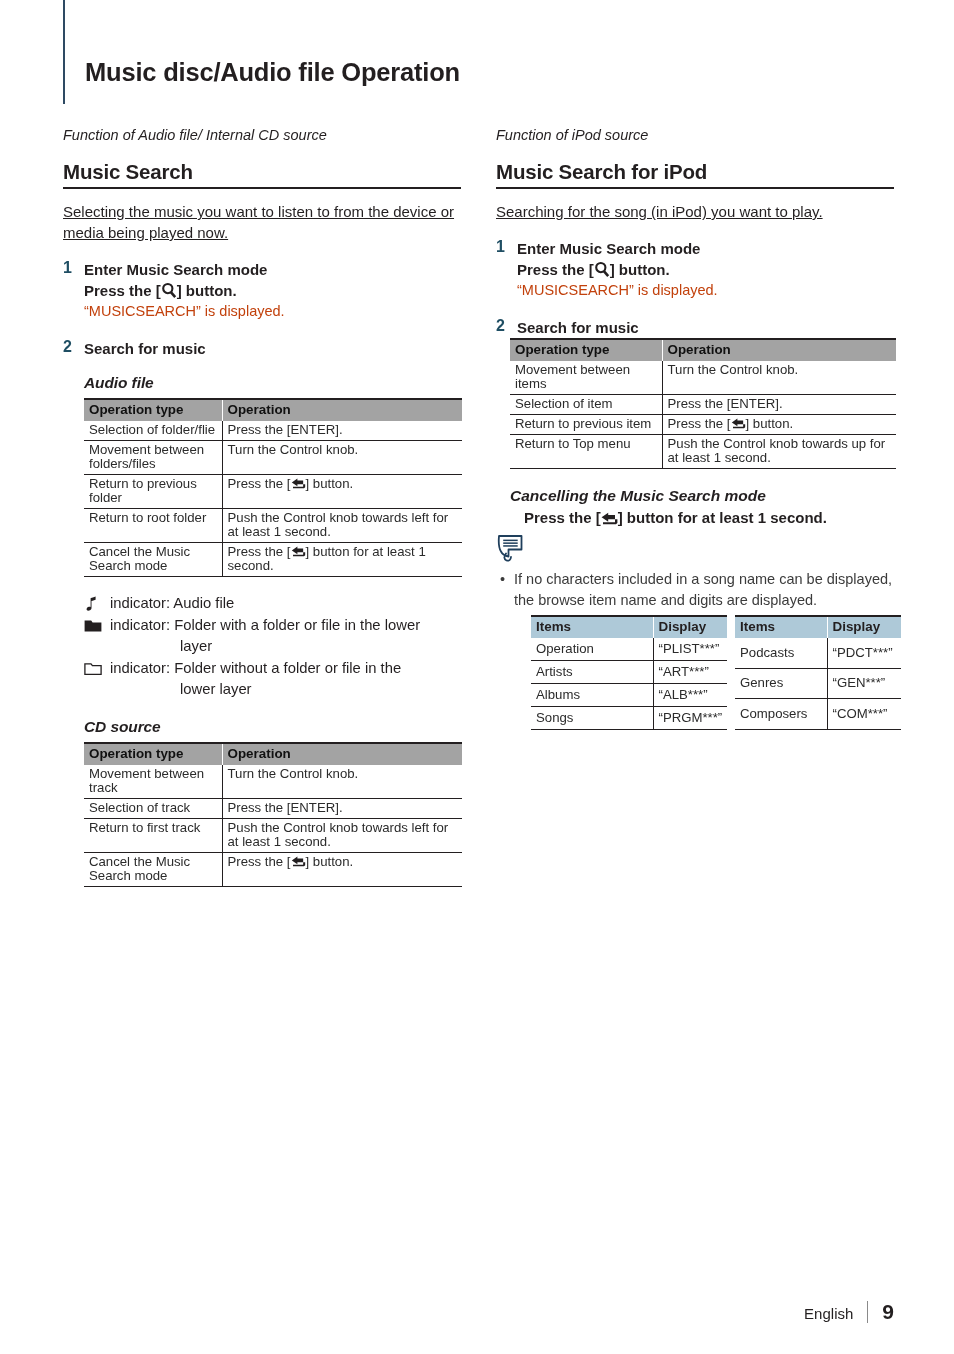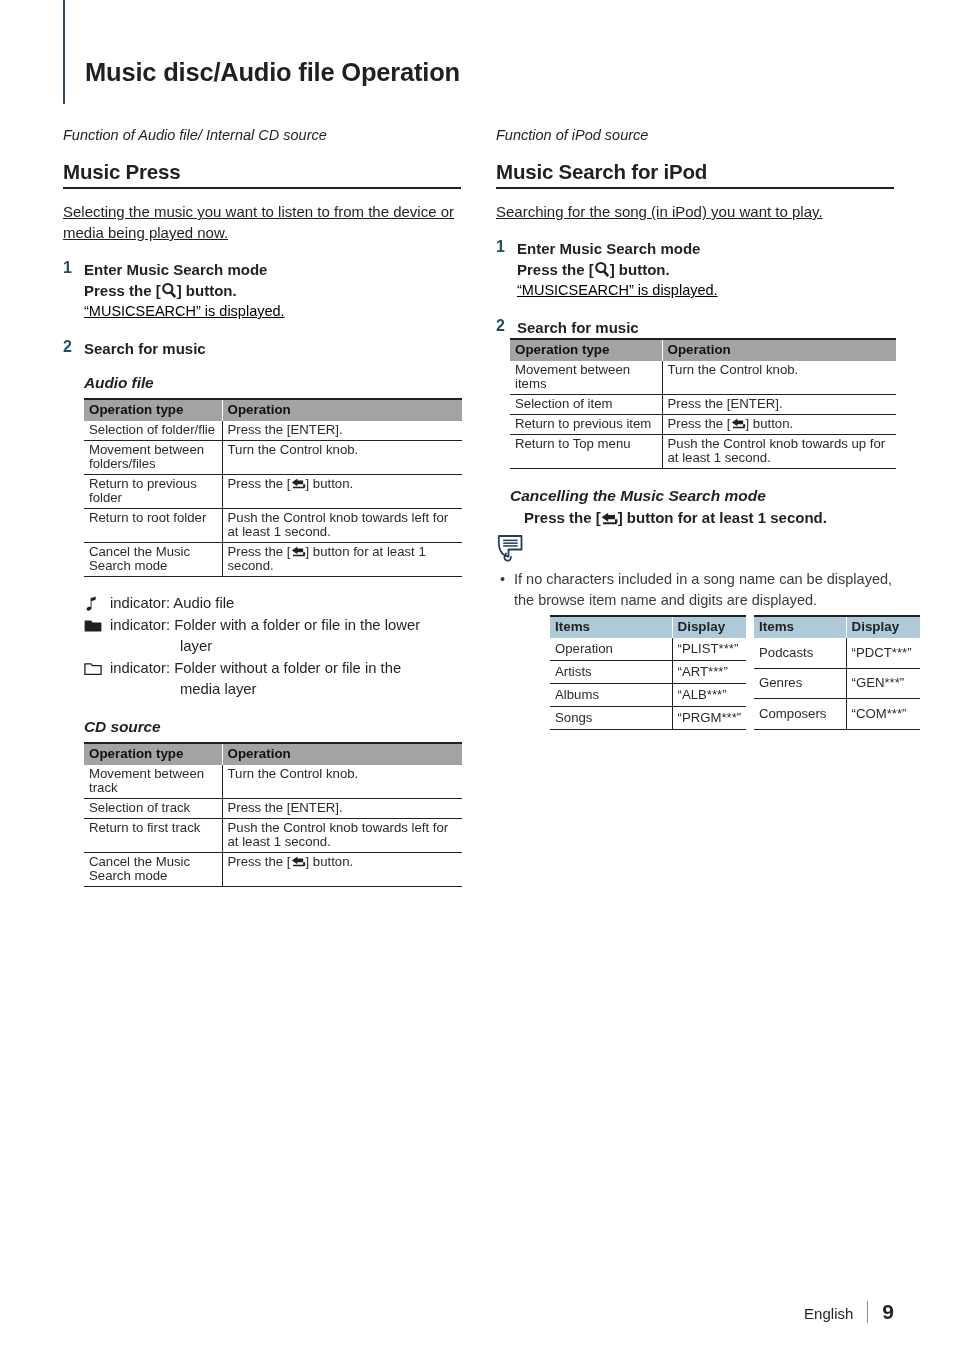--- a/index.html
+++ b/index.html
@@ -96,22 +96,21 @@
     line-height: 21px;
   }
   .step-sub {
     font-size: 15px;
     font-weight: bold;
     line-height: 21px;
   }
   .step-note {
     font-size: 14.5px;
     line-height: 21px;
-    color: #000000;
-    text-decoration: underline;
+    color: #c2410c;
   }
 
   
   .subhead {
     font-size: 15.5px;
     font-weight: bold;
     font-style: italic;
     margin: 15px 0 6px 21px;
     letter-spacing: -0.1px;
   }
@@ -183,21 +182,21 @@
   }
   table.mini tr.last td { border-bottom: 1.6px solid #231f20; }
   table.mini td.c1 { border-right: 1px solid #231f20; }
   table.mini th.h1 { border-right: 1px solid #ffffff; }
   #tbl-items-a { width: 196px; }
   #tbl-items-a col.a { width: 122px; }
   #tbl-items-a col.b { width: 74px; }
   #tbl-items-b { width: 166px; }
   #tbl-items-b col.a { width: 92px; }
   #tbl-items-b col.b { width: 74px; }
-  #mini-row { margin-left: 54px; display: flex; gap: 8px; margin-top: 4px; }
+  #mini-row { margin-left: 35px; display: flex; gap: 8px; margin-top: 4px; }
 
   
   #legend { margin: 16px 0 0 21px; }
   .legend-row {
     display: flex;
     align-items: flex-start;
     font-size: 14.8px;
     line-height: 21px;
     color: #231f20;
     margin-bottom: 1px;
@@ -262,21 +261,21 @@
 <body>
 
 <div id="page-header">
   <div id="title-rule"></div>
   <div id="page-title">Music disc/Audio file Operation</div>
 </div>
 
 <div class="column" id="col-left">
 
   <div class="eyebrow">Function of Audio file/ Internal CD source</div>
-  <div class="section-title">Music Press</div>
+  <div class="section-title">Music Search</div>
   <p class="intro">Selecting the music you want to listen to from the device or media being played now.</p>
 
   <div class="step">
     <span class="step-num">1</span>
     <div class="step-head">Enter Music Search mode</div>
     <div class="step-sub">
       <span>Press the [</span><svg class="icn icn-search-b" viewBox="0 0 16 17">
           <circle cx="6.8" cy="6.6" r="4.6" fill="none" stroke="#231f20" stroke-width="2.1"></circle>
           <line x1="9.9" y1="10.2" x2="14.2" y2="15.2" stroke="#231f20" stroke-width="2.6" stroke-linecap="butt"></line>
         </svg><span>] button.</span>
@@ -347,21 +346,21 @@
           </svg>
       </span>
       <span class="legend-txt"><span>indicator: Folder with a folder or file in the lower</span><span class="wrap2">layer</span></span>
     </div>
     <div class="legend-row">
       <span class="legend-ico">
         <svg width="18" height="14" viewBox="0 0 18 14">
             <path d="M0.9 1.9 L7.0 1.9 L8.4 3.7 L17.1 3.7 L17.1 12.3 L0.9 12.3 Z" fill="none" stroke="#231f20" stroke-width="1.3"></path>
           </svg>
       </span>
-      <span class="legend-txt"><span>indicator: Folder without a folder or file in the</span><span class="wrap2">media layer</span></span>
+      <span class="legend-txt"><span>indicator: Folder without a folder or file in the</span><span class="wrap2">lower layer</span></span>
     </div>
   </div>
 
   <div class="subhead tight">CD source</div>
   <div class="tbl-wrap">
     <table class="op" id="tbl-cd">
       <colgroup>
           <col class="a">
           <col class="b">
         </colgroup>

